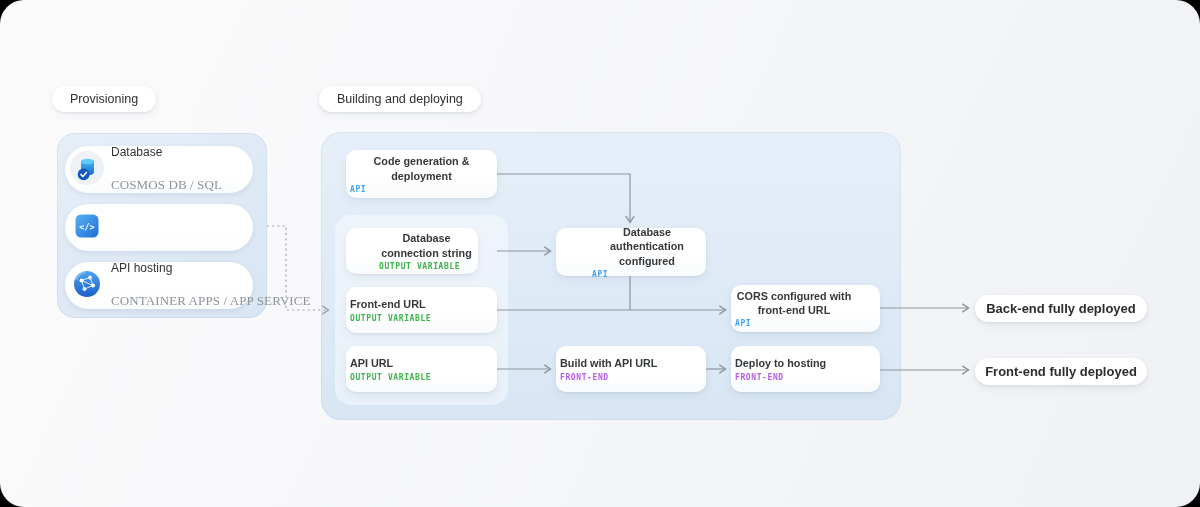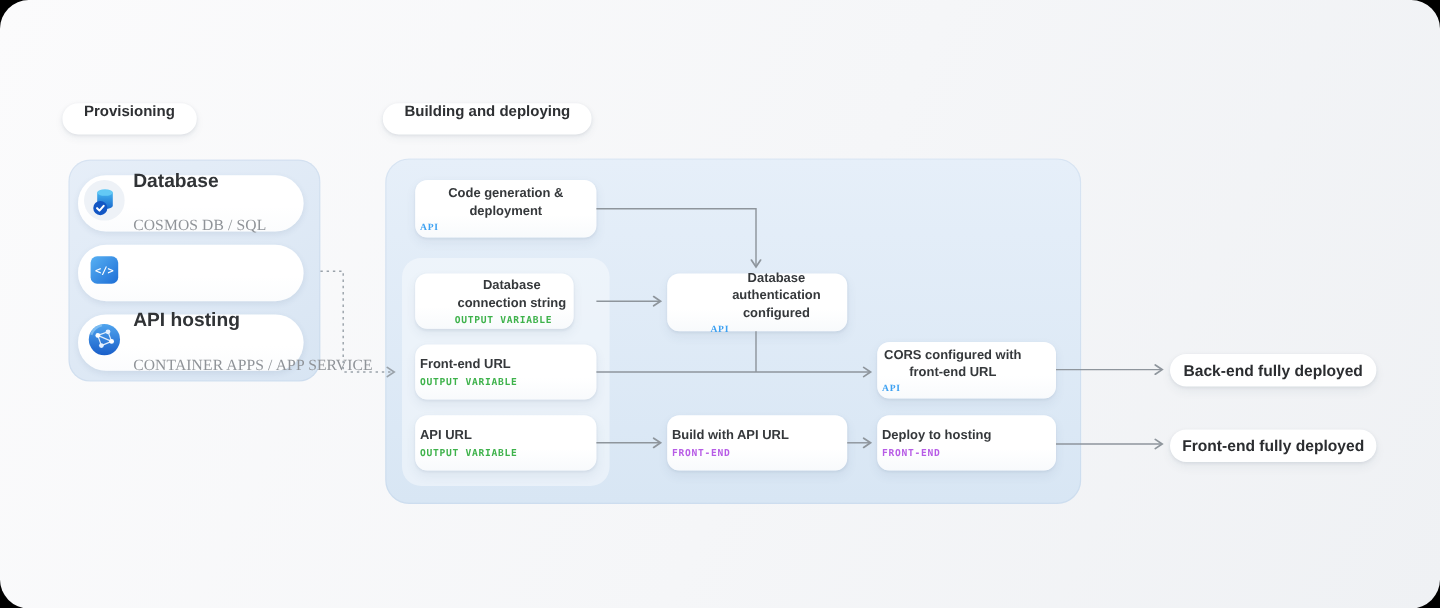--- a/index.html
+++ b/index.html
@@ -17,63 +17,63 @@
   .title-pill{
     left:38px;top:3px;height:32px;padding:0 20px;
     display:flex;align-items:center;
     background:linear-gradient(180deg,#26282b,#131517);
     border-radius:17px;color:#fff;font-size:14.5px;font-weight:600;letter-spacing:.1px;
     box-shadow:0 2px 6px rgba(0,0,0,.25);
   }
 
   
   .section-pill{
-    height:26px;padding:0 18px;display:flex;align-items:flex-start;
-    background:#fff;border-radius:13px;font-size:12.5px;font-weight:700;color:#2e3033;
+    height:26px;padding:0 18px;display:flex;align-items:center;
+    background:#fff;border-radius:13px;font-size:12.5px;font-weight:400;color:#2e3033;
     box-shadow:0 1px 3px rgba(40,60,90,.10),0 3px 8px rgba(40,60,90,.06);
   }
 
   
   .panel{
     border-radius:18px;
     background:linear-gradient(150deg,#e6eef8 0%,#d8e5f3 100%);
     box-shadow:inset 0 0 0 1px rgba(170,195,225,.25);
   }
   .subpanel{
     border-radius:16px;background:rgba(255,255,255,.42);
   }
 
   
   .prov-card{
     left:65px;width:188px;height:47px;border-radius:23.5px;
     background:linear-gradient(180deg,#ffffff 55%,#fbfcfd);
     box-shadow:0 2px 5px rgba(50,80,120,.10);
     display:flex;align-items:center;padding:0 8px 0 5px;gap:7px;
   }
-  .prov-title{font-size:16px;font-weight:700;color:#303336;line-height:1.15;}
+  .prov-title{font-size:12px;font-weight:400;color:#303336;line-height:1.15;}
   .prov-sub{
     font-family:Liberation Serif, serif;
     font-size:13px;color:#8f9398;letter-spacing:.1px;white-space:nowrap;margin-top:18px;
   }
 
   
   .flow-card{
     border-radius:10px;
     background:linear-gradient(180deg,#ffffff 60%,#f8fafc);
     box-shadow:0 1px 2px rgba(50,80,120,.08),0 4px 9px rgba(50,80,120,.07);
     display:flex;flex-direction:column;align-items:flex-start;justify-content:center;
     padding:4px 4px;text-align:center;
   }
   .flow-title{font-size:10.8px;font-weight:700;color:#35383b;line-height:1.3;}
   .flow-title.narrow{max-width:118px;}
   .tag{
     font-family:"DejaVu Sans Mono","Liberation Mono",monospace;
     font-size:8px;font-weight:700;letter-spacing:.6px;margin-top:2px;white-space:nowrap;
   }
-  .tag-api{color:#3da1f2;font-family:Liberation Serif, serif;}
+  .tag-api{color:#3da1f2;}
   .tag-output{color:#3eb24b;}
   .tag-frontend{color:#b75ce6;}
 
   
   .outcome-pill{
     width:172px;height:27px;border-radius:13.5px;background:#fff;
     display:flex;align-items:center;justify-content:center;
     font-size:13px;font-weight:700;color:#2b2d30;
     box-shadow:0 1px 3px rgba(40,60,90,.10),0 4px 9px rgba(40,60,90,.06);
   }

